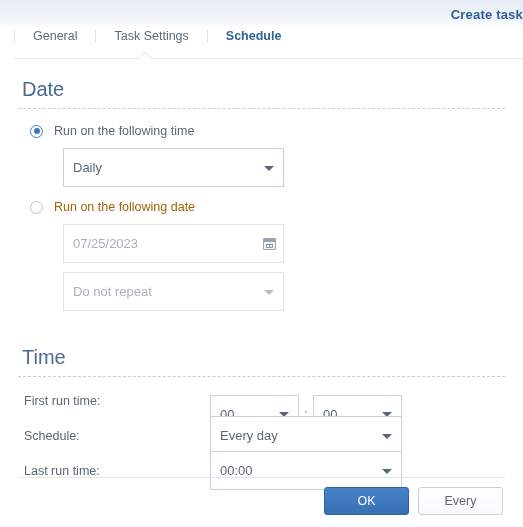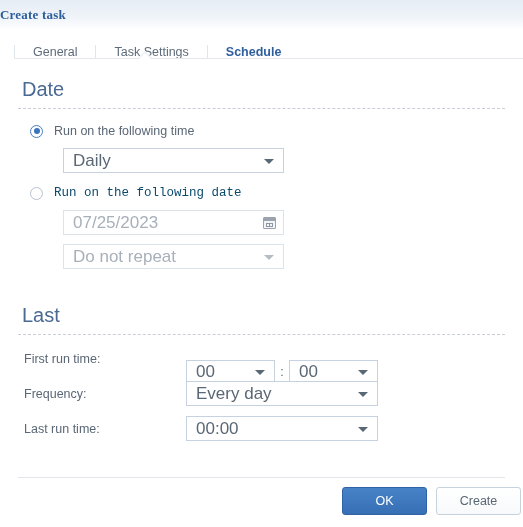--- a/index.html
+++ b/index.html
@@ -16,37 +16,36 @@
     overflow: hidden;
     position: relative;
   }
 
   
   .titlebar {
     height: 29px;
     background: linear-gradient(to bottom, #e6edf5 0%, #eef3f8 55%, #f8fafc 85%, #ffffff 100%);
     display: flex;
     align-items: center;
-    justify-content: flex-start;
-    position: relative;
-    font-family: Liberation Serif, serif;
+    justify-content: flex-end;
+    position: relative;
   }
   .titlebar-text {
     font-size: 13px;
     font-weight: bold;
     color: #2c5d9b;
     letter-spacing: 0.2px;
   }
 
   
   .tabbar {
     position: relative;
     height: 30px;
     display: flex;
-    align-items: flex-end;
+    align-items: flex-start;
     padding-left: 14px;
     background: #ffffff;
   }
   .tab {
     display: flex;
     align-items: center;
     padding: 0 18px;
     font-size: 12.5px;
     color: #5d6b7a;
     border-left: 1px solid #dfe5ec;
@@ -144,40 +143,39 @@
     border-radius: 50%;
     background: #3b75bd;
   }
   .radio-label {
     margin-left: 11px;
     font-size: 12.5px;
     color: #5a6775;
     cursor: pointer;
   }
   .radio-label.disabled {
-    color: #0c4a6e;
-    font-family: Liberation Mono, monospace;
+    color: #a16207;
   }
 
   
   .field-indent {
     padding-left: 45px;
     margin-bottom: 9px;
   }
 
   .select {
     position: relative;
     box-sizing: border-box;
-    height: 25px;
+    height: 39px;
     border: 1px solid #c6d2e0;
     background: #ffffff;
     display: flex;
     align-items: center;
     padding-left: 9px;
-    font-size: 17px;
+    font-size: 13px;
     color: #5a6775;
     cursor: pointer;
     user-select: none;
   }
   .select.disabled {
     border-color: #dde3ea;
     color: #a8b0ba;
     background: #ffffff;
     cursor: default;
     text-align: right;
@@ -231,20 +229,21 @@
 
   .w-select-wide { width: 221px; }
 
   
   .time-row {
     display: flex;
     align-items: center;
     height: 25px;
     margin-bottom: 10px;
     padding-left: 6px;
+    gap: 24px;
   }
   .time-label {
     width: 162px;
     font-size: 12.5px;
     color: #5a6775;
     flex: 0 0 auto;
   }
   .time-controls {
     display: flex;
     align-items: center;
@@ -269,21 +268,21 @@
     height: 1px;
     background: #e2e5ea;
   }
   .footer {
     position: absolute;
     left: 0;
     top: 487px;
     width: 523px;
     display: flex;
     justify-content: flex-end;
-    padding-right: 2px;
+    padding-right: 20px;
     box-sizing: border-box;
   }
   .btn {
     box-sizing: border-box;
     height: 28px;
     min-width: 85px;
     border-radius: 3px;
     font-size: 12.5px;
     display: flex;
     align-items: center;
@@ -348,53 +347,53 @@
     </div>
   </div>
 
   <div class="field-indent">
     <div class="select disabled w-select-wide">
       <span>Do not repeat</span>
       <span class="arrow"></span>
     </div>
   </div>
 
-  <div class="section-heading" style="padding-top:26px;">Last</div>
+  <div class="section-heading" style="padding-top:26px;">Time</div>
   <div class="dashed-rule"></div>
 
   <div class="time-row">
     <span class="time-label">First run time:</span>
     <span class="time-controls">
       <span class="select w-hour">
         <span>00</span>
         <span class="arrow"></span>
       </span>
       <span class="sep-colon">:</span>
       <span class="select w-min">
         <span>00</span>
         <span class="arrow"></span>
       </span>
     </span>
   </div>
 
   <div class="time-row">
-    <span class="time-label">Frequency:</span>
+    <span class="time-label">Schedule:</span>
     <span class="select w-long">
       <span>Every day</span>
       <span class="arrow"></span>
     </span>
   </div>
 
   <div class="time-row">
     <span class="time-label">Last run time:</span>
     <span class="select w-long">
       <span>00:00</span>
       <span class="arrow"></span>
     </span>
   </div>
 
 </div>
 
 <div class="footer-rule"></div>
 <div class="footer">
   <div class="btn btn-primary">OK</div>
-  <div class="btn btn-default">Create</div>
+  <div class="btn btn-default">Every</div>
 </div>
 
 </body></html>

